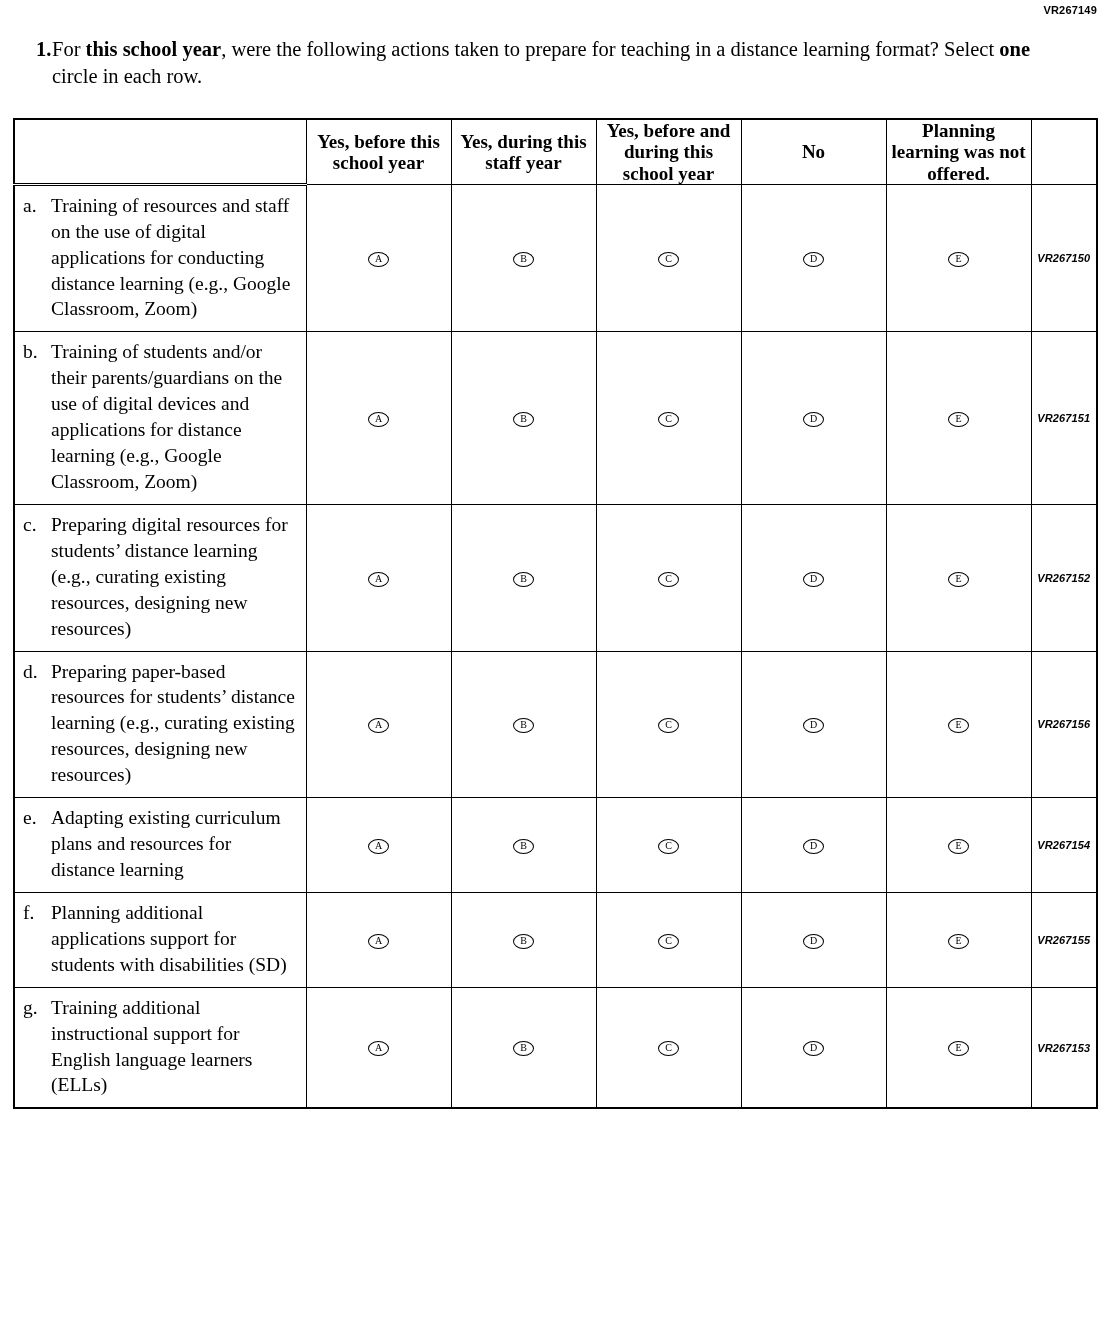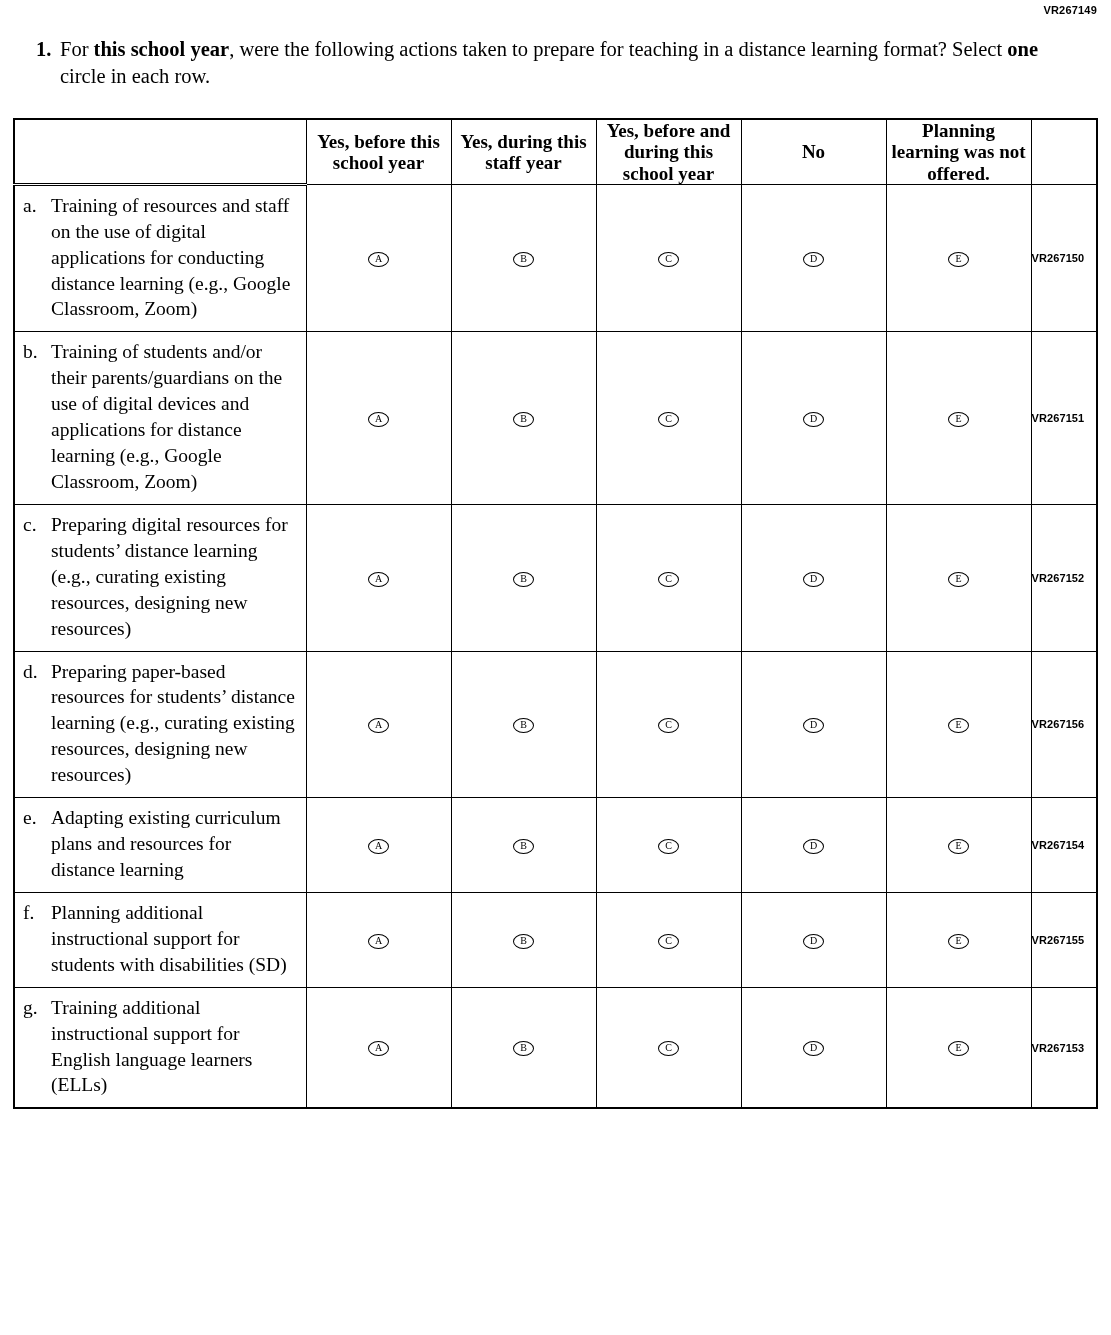--- a/index.html
+++ b/index.html
@@ -42,21 +42,21 @@
     line-height: 1.33;
   }
   .q-number {
     position: absolute;
     left: 0;
     top: 0;
     font-weight: bold;
     font-size: 20.5px;
   }
   .q-text {
-    margin-left: 24px;
+    margin-left: 16px;
     text-indent: 0;
   }
   .q-text .bold { font-weight: bold; }
 
   table.grid {
     position: absolute;
     top: 118px;
     left: 13px;
     width: 1083px;
     border-collapse: collapse;
@@ -118,26 +118,27 @@
     border-radius: 50%;
     font-family: "Liberation Serif", serif;
     font-size: 10px;
     line-height: 12px;
     text-align: center;
     color: #000000;
     vertical-align: middle;
   }
 
   td.code-cell {
-    text-align: left;
+    text-align: center;
     vertical-align: middle;
     font-family: "Liberation Sans", sans-serif;
     font-size: 11px;
     font-weight: bold;
     letter-spacing: 0.1px;
+    font-style: italic;
   }
 
   
   col.c-item { width: 292px; }
   col.c-opt  { width: 145px; }
   col.c-code { width: 66px; }
 
   
   td.item-cell, th.corner-cell { border-right: 2px solid #000000; }
   td.code-cell, th.code-head { border-left: 2px solid #000000; }
@@ -250,21 +251,21 @@
         <td class="bubble-cell"><span class="bubble">C</span></td>
         <td class="bubble-cell"><span class="bubble">D</span></td>
         <td class="bubble-cell"><span class="bubble">E</span></td>
         <td class="code-cell">VR267154</td>
       </tr>
 
       <tr>
         <td class="item-cell">
           <div class="item-inner">
             <span class="item-letter">f.</span>
-            <span>Planning additional instructional support for students with disabilities (SD)</span>
+            <span>Planning additional applications support for students with disabilities (SD)</span>
           </div>
         </td>
         <td class="bubble-cell"><span class="bubble">A</span></td>
         <td class="bubble-cell"><span class="bubble">B</span></td>
         <td class="bubble-cell"><span class="bubble">C</span></td>
         <td class="bubble-cell"><span class="bubble">D</span></td>
         <td class="bubble-cell"><span class="bubble">E</span></td>
         <td class="code-cell">VR267155</td>
       </tr>
 

